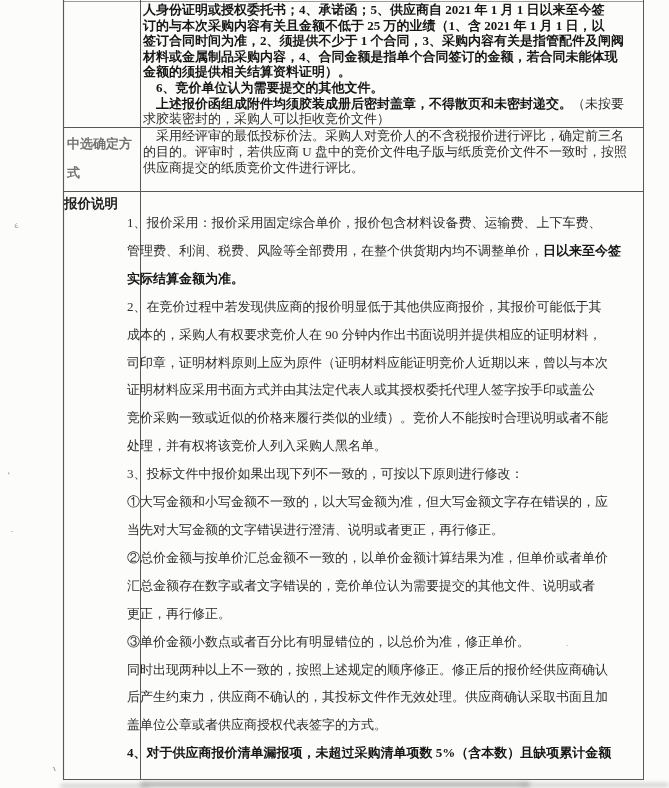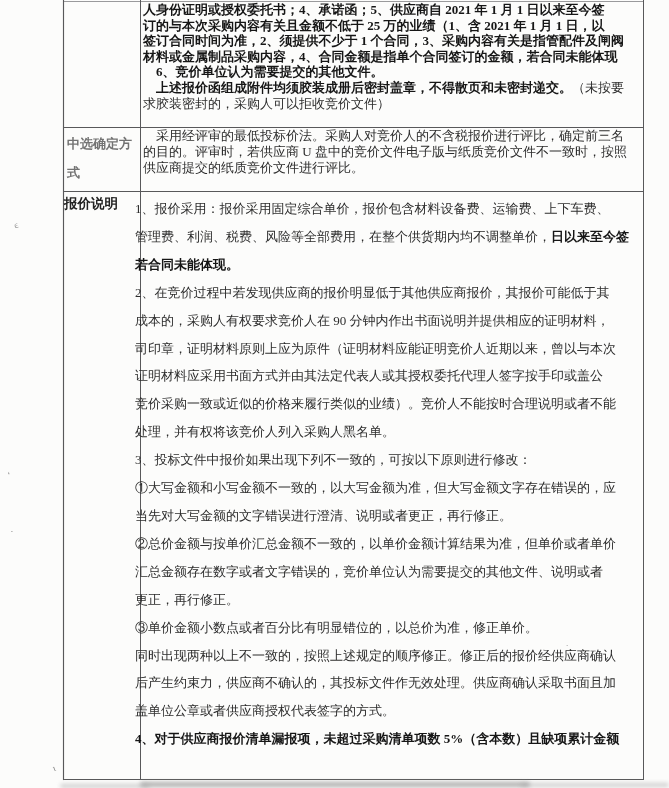--- a/index.html
+++ b/index.html
@@ -18,21 +18,21 @@
   .hline{position:absolute;height:1px;background:#58585a;}
   .hline.faint{background:#9a9a9c;}
   .vline.soft{box-shadow:0 0 1px #888;}
   
   .cell{position:absolute;color:#2d2d2d;font-size:13px;}
   .cell .line{white-space:nowrap;}
   .r1{left:143px;top:2px;width:500px;line-height:15.6px;}
   .r2l{left:67px;top:129px;width:72px;line-height:29px;font-weight:700;color:#737373;}
   .r2{left:143px;top:128px;width:500px;line-height:15.8px;}
   .r3l{left:64px;top:195px;width:76px;font-weight:700;color:#222;font-size:13.5px;}
-  .r3{left:135px;top:193px;width:500px;line-height:27.9px;padding-top:2px;}
+  .r3{left:127px;top:193px;width:500px;line-height:27.9px;padding-top:16px;}
   .b{font-weight:700;color:#161616;}
   
   .artifact{position:absolute;color:#8a8a8a;font-size:9px;transform:rotate(-20deg);user-select:none;}
   .smudge{position:absolute;background:#a9a9a9;filter:blur(2px);border-radius:3px;opacity:.55;}
   .smudge.dark{background:#8f8f8f;opacity:.7;}
 </style>
 </head>
 <body>
 
 <div class="page">
@@ -43,40 +43,41 @@
   <div class="hline" style="left:63px;top:779px;width:580px;"></div>
   <div class="vline soft" style="left:63px;top:0;height:780px;"></div>
   <div class="vline" style="left:140px;top:0;height:780px;"></div>
   <div class="vline" style="left:643px;top:0;height:780px;"></div>
 
   <div class="cell r1">
       <div class="line"><span class="b">人身份证明或授权委托书；4、承诺函；5、供应商自 2021 年 1 月 1 日以来至今签</span></div>
       <div class="line"><span class="b">订的与本次采购内容有关且金额不低于 25 万的业绩（1、含 2021 年 1 月 1 日，以</span></div>
       <div class="line"><span class="b">签订合同时间为准，2、须提供不少于 1 个合同，3、采购内容有关是指管配件及闸阀</span></div>
       <div class="line"><span class="b">材料或金属制品采购内容，4、合同金额是指单个合同签订的金额，若合同未能体现</span></div>
+      <div class="line"><span class="b">金额的须提供相关结算资料证明）。</span></div>
       <div class="line"><span class="b">　6、竞价单位认为需要提交的其他文件。</span></div>
       <div class="line"><span class="b">　上述报价函组成附件均须胶装成册后密封盖章，不得散页和未密封递交。</span><span>（未按要</span></div>
       <div class="line"><span>求胶装密封的，采购人可以拒收竞价文件）</span></div>
     </div>
 
   <div class="cell r2l">
       <div class="line"><span>中选确定方</span></div>
       <div class="line"><span>式</span></div>
     </div>
   <div class="cell r2">
       <div class="line"><span>　采用经评审的最低投标价法。采购人对竞价人的不含税报价进行评比，确定前三名</span></div>
       <div class="line"><span>的目的。评审时，若供应商 U 盘中的竞价文件电子版与纸质竞价文件不一致时，按照</span></div>
       <div class="line"><span>供应商提交的纸质竞价文件进行评比。</span></div>
     </div>
 
   <div class="cell r3l">报价说明</div>
   <div class="cell r3">
       <div class="line"><span>1、报价采用：报价采用固定综合单价，报价包含材料设备费、运输费、上下车费、</span></div>
       <div class="line"><span>管理费、利润、税费、风险等全部费用，在整个供货期内均不调整单价，</span><span class="b">日以来至今签</span></div>
-      <div class="line"><span class="b">若合同未能体现。</span></div>
+      <div class="line"><span class="b">实际结算金额为准。</span></div>
       <div class="line"><span>2、在竞价过程中若发现供应商的报价明显低于其他供应商报价，其报价可能低于其</span></div>
       <div class="line"><span>成本的，采购人有权要求竞价人在 90 分钟内作出书面说明并提供相应的证明材料，</span></div>
       <div class="line"><span>司印章，证明材料原则上应为原件（证明材料应能证明竞价人近期以来，曾以与本次</span></div>
       <div class="line"><span>证明材料应采用书面方式并由其法定代表人或其授权委托代理人签字按手印或盖公</span></div>
       <div class="line"><span>竞价采购一致或近似的价格来履行类似的业绩）。竞价人不能按时合理说明或者不能</span></div>
       <div class="line"><span>处理，并有权将该竞价人列入采购人黑名单。</span></div>
       <div class="line"><span>3、投标文件中报价如果出现下列不一致的，可按以下原则进行修改：</span></div>
       <div class="line"><span>①大写金额和小写金额不一致的，以大写金额为准，但大写金额文字存在错误的，应</span></div>
       <div class="line"><span>当先对大写金额的文字错误进行澄清、说明或者更正，再行修正。</span></div>
       <div class="line"><span>②总价金额与按单价汇总金额不一致的，以单价金额计算结果为准，但单价或者单价</span></div>

